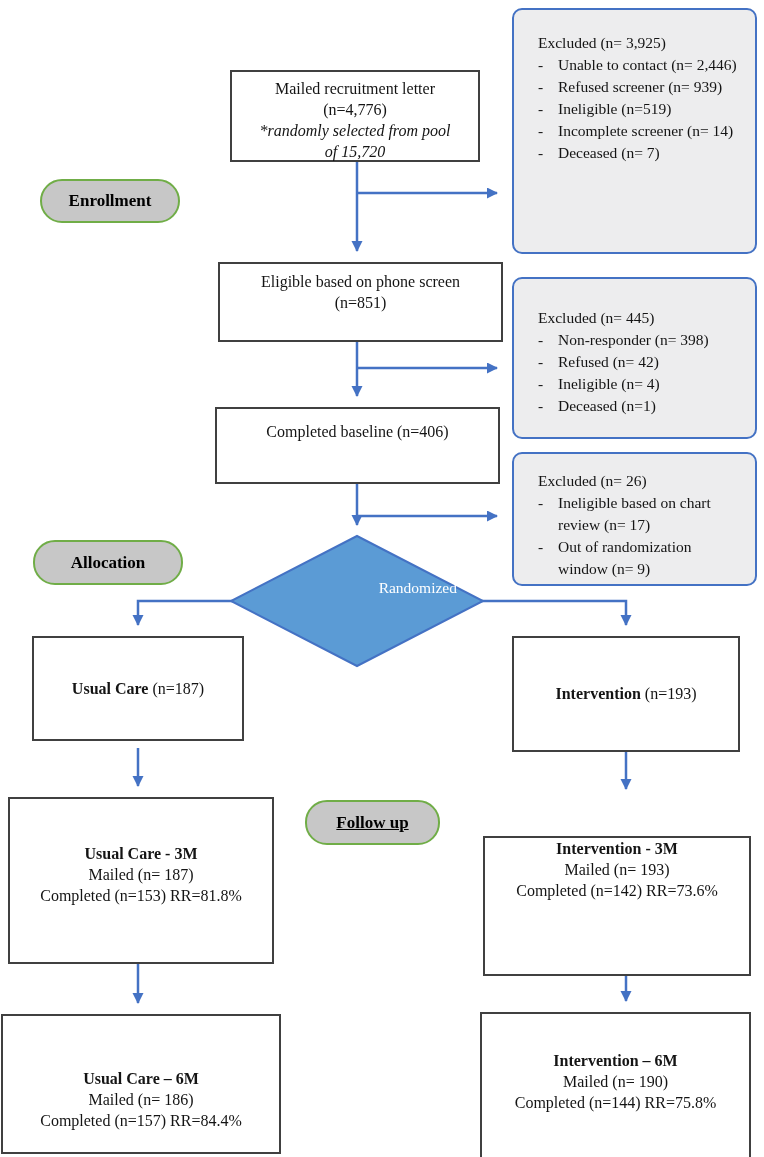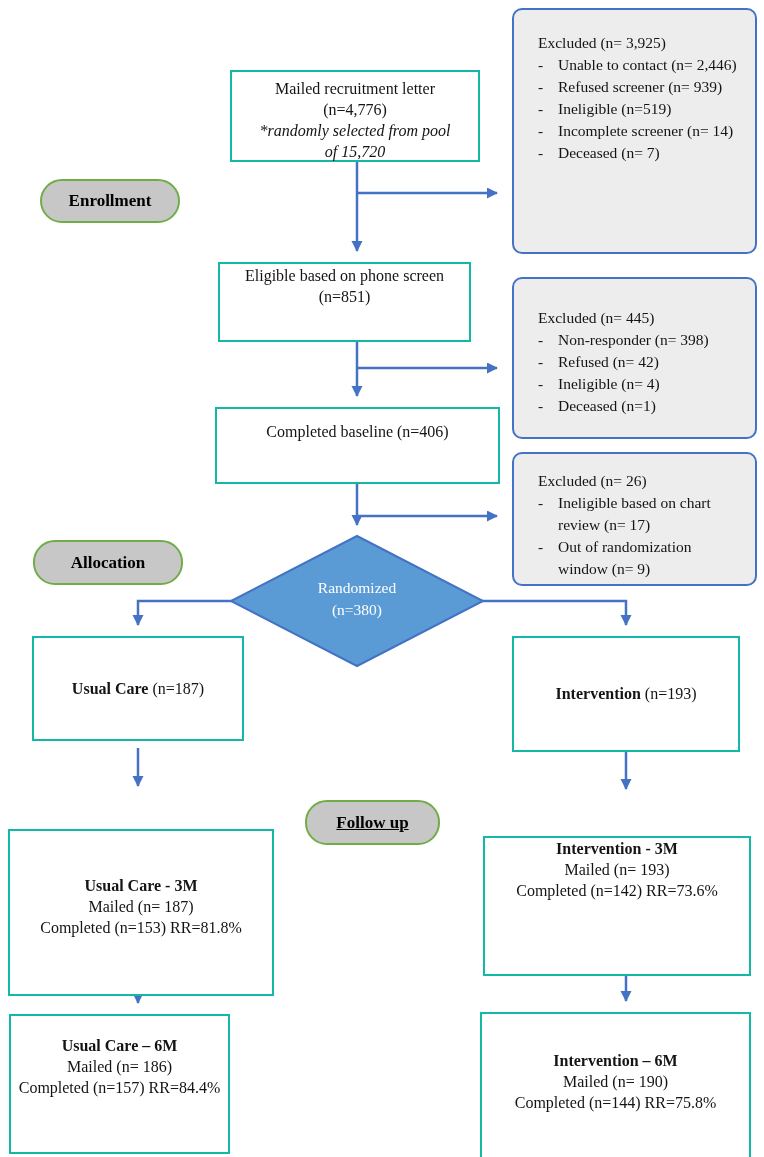--- a/index.html
+++ b/index.html
@@ -6,30 +6,30 @@
   .canvas {
     position:relative; width:764px; height:1157px; overflow:hidden;
     background:#ffffff; font-family:"Liberation Serif", serif; color:#141414;
   }
   .connectors { position:absolute; left:0; top:0; width:764px; height:1157px; z-index:0; }
   .ln { stroke:#4472c4; stroke-width:2.5; fill:none; }
   .diamond { fill:#5b9bd5; stroke:#4472c4; stroke-width:2; }
 
   .box {
     position:absolute; z-index:1; background:#ffffff; box-sizing:border-box;
-    border:2px solid #14b8a6; text-align:center; font-size:16px; line-height:1.32;
+    border:2px solid #404040; text-align:center; font-size:16px; line-height:1.32;
   }
   .mailed   { left:230px; top:70px;  width:250px; height:92px;  padding-top:6px; }
-  .eligible { left:218px; top:262px; width:253px; height:80px;  padding-top:1px; }
+  .eligible { left:218px; top:262px; width:285px; height:80px;  padding-top:7px; }
   .baseline { left:215px; top:407px; width:285px; height:77px;  padding-top:12px; }
   .uc   { left:32px;  top:636px; width:212px; height:105px; display:flex; align-items:center; justify-content:center; }
   .intv { left:512px; top:636px; width:228px; height:116px; display:flex; align-items:center; justify-content:center; }
-  .uc3m  { left:8px;   top:797px;  width:266px; height:167px; padding-top:44px;margin-top:32px; }
+  .uc3m  { left:8px;   top:797px;  width:266px; height:167px; padding-top:44px; }
   .int3m { left:483px; top:836px;  width:268px; height:140px; }
-  .uc6m  { left:9px;   top:1014px; width:221px; height:140px; padding-top:19px; }
+  .uc6m  { left:1px;   top:1014px; width:280px; height:140px; padding-top:52px; }
   .int6m { left:480px; top:1012px; width:271px; height:158px; padding-top:36px; }
   .bt { font-weight:bold; }
   .it { font-style:italic; }
 
   .exbox {
     position:absolute; z-index:1; background:#ededee; box-sizing:border-box;
     border:2.5px solid #4472c4; border-radius:10px; text-align:left;
     font-size:15.5px; line-height:1.42; padding:22px 10px 8px 24px;
   }
   .ex1 { left:512px; top:8px;   width:245px; height:246px; }
@@ -43,21 +43,21 @@
     position:absolute; z-index:1; background:#c7c7c7; box-sizing:border-box;
     border:2.5px solid #70ad47; border-radius:22px; display:flex; align-items:center;
     justify-content:center; font-weight:bold; font-size:17px; color:#000000;
   }
   .enroll { left:40px;  top:179px; width:140px; height:44px; }
   .alloc  { left:33px;  top:540px; width:150px; height:45px; }
   .fup    { left:305px; top:800px; width:135px; height:45px;text-decoration:underline; }
 
   .diamond-label {
     position:absolute; z-index:2; left:257px; top:577px; width:200px;
-    text-align:center; color:#ffffff; font-size:15.5px; line-height:1.45;
+    text-align:right; color:#ffffff; font-size:15.5px; line-height:1.45;
   }
 </style>
 </head>
 <body>
 
 <div class="canvas">
 
   <svg class="connectors" viewBox="0 0 764 1157" xmlns="http://www.w3.org/2000/svg">
     <defs>
       <marker id="arrow" markerWidth="12" markerHeight="12" refX="10" refY="5.5" orient="auto" markerUnits="userSpaceOnUse">
@@ -127,21 +127,20 @@
       <li>Out of randomization window (n= 9)</li>
     </ul>
   </div>
 
   <div class="pill alloc">
     <span>Allocation</span>
   </div>
 
   <div class="diamond-label">
     <div>Randomized</div>
-    <div>(n=380)</div>
   </div>
 
   <div class="box uc">
     <div><b>Usual Care</b><span> (n=187)</span></div>
   </div>
 
   <div class="box intv">
     <div><b>Intervention</b><span> (n=193)</span></div>
   </div>
 

